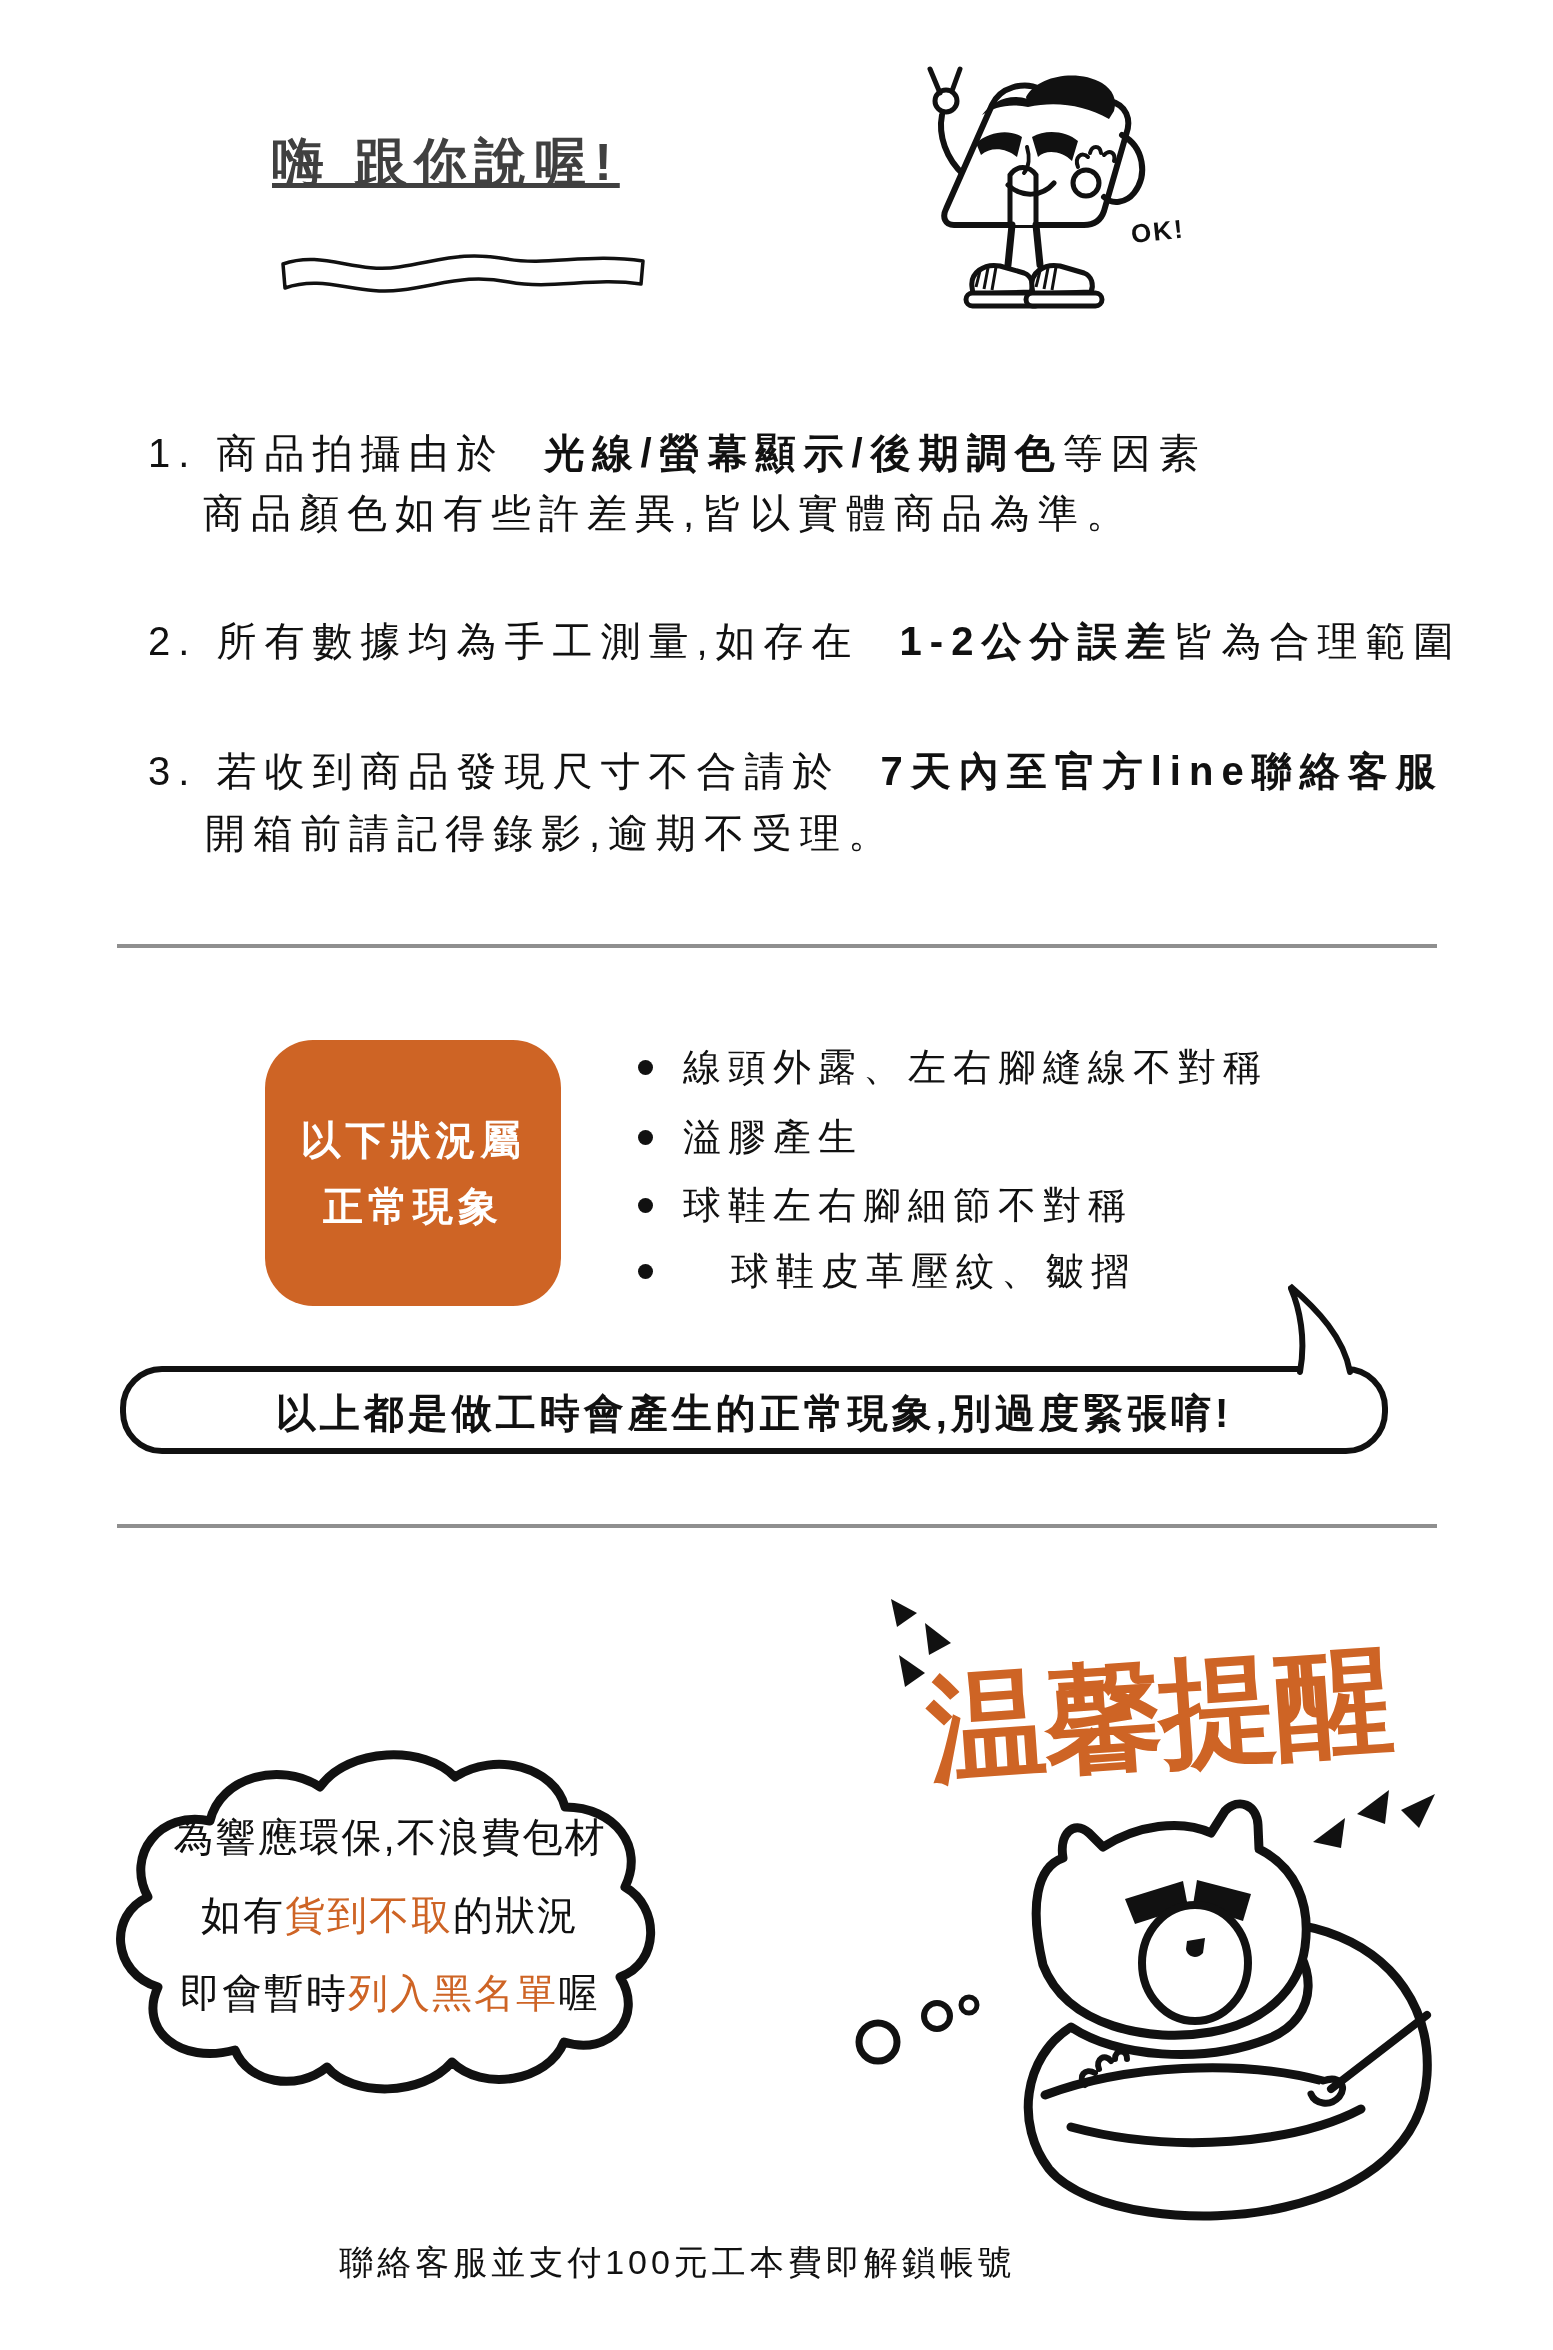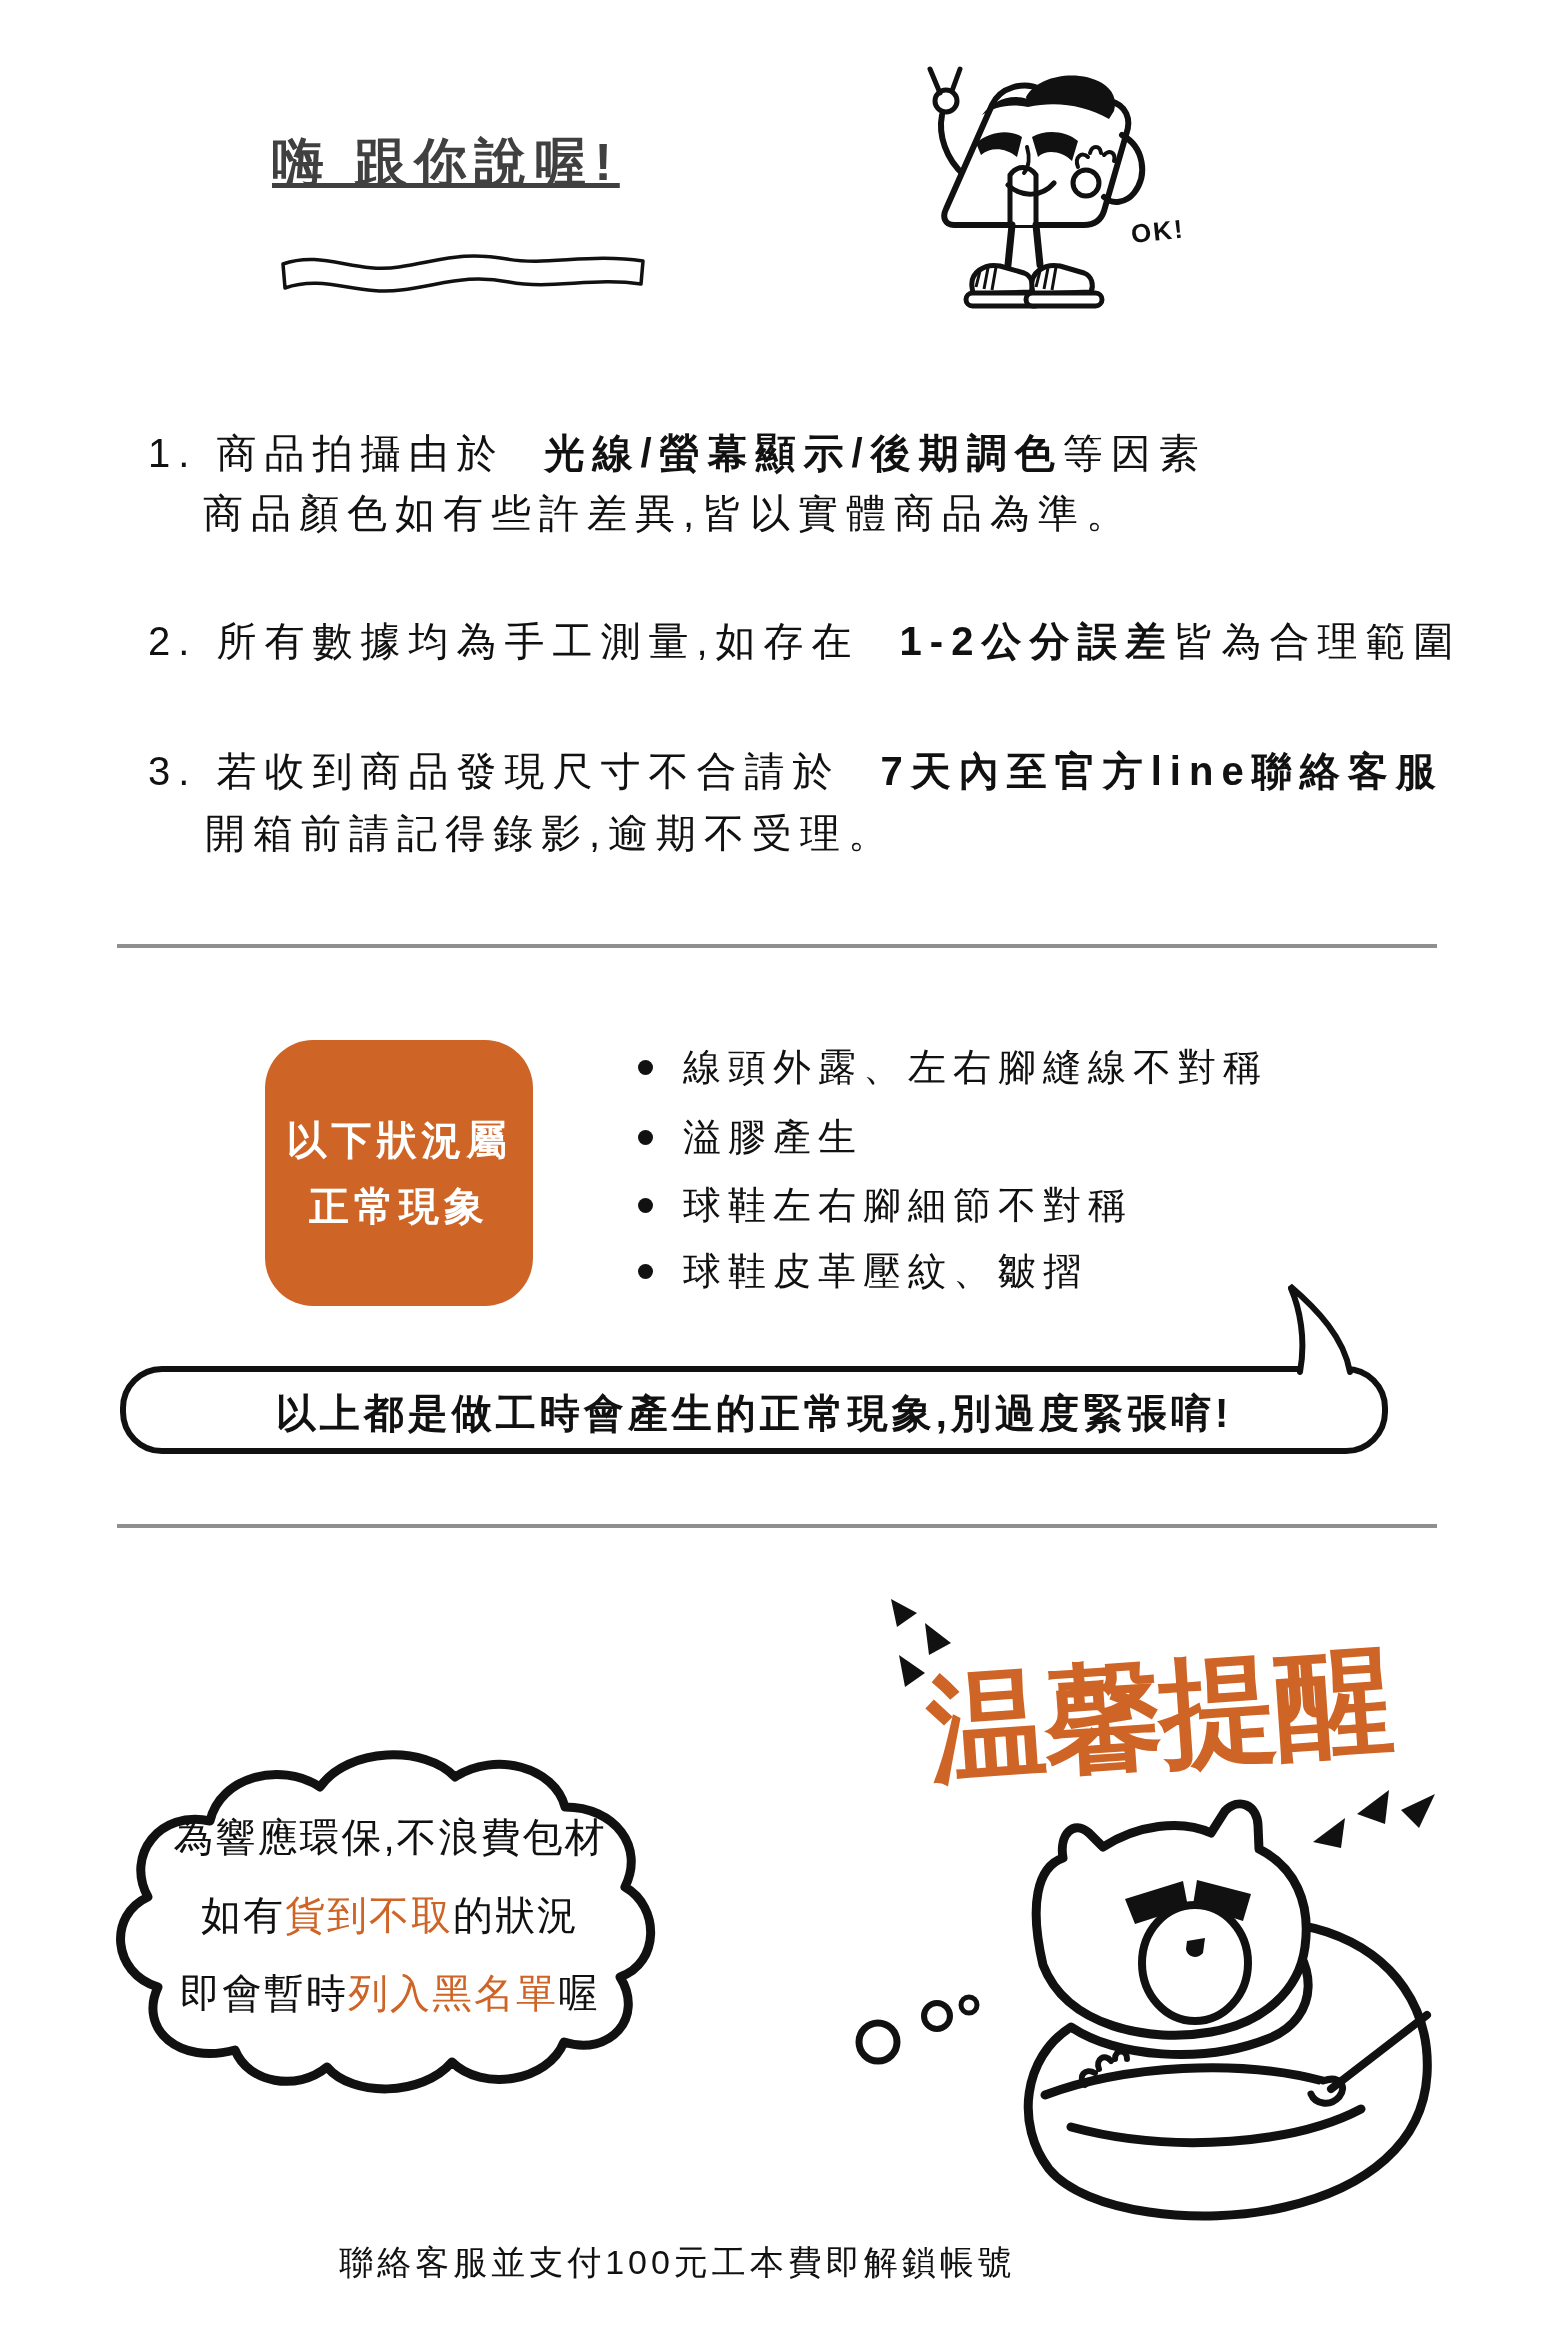--- a/index.html
+++ b/index.html
@@ -6,21 +6,21 @@
   body{
     width:1553px;height:2350px;position:relative;background:#ffffff;overflow:hidden;
     font-family:"Liberation Sans","DejaVu Sans",sans-serif;color:#111;
   }
   .abs{position:absolute;}
   .page-title{font-size:52px;font-weight:700;letter-spacing:8px;white-space:nowrap;color:#404040;text-decoration:underline;}
   .notice-line{font-size:40px;font-weight:500;letter-spacing:8px;white-space:nowrap;color:#111;}
   .notice-line b{font-weight:700;margin-left:40px;}
   .divider{position:absolute;left:117px;width:1320px;height:4px;background:#8f8f8f;}
   .badge{
-    position:absolute;left:265px;top:1040px;width:268px;height:266px;background:#CE6425;
+    position:absolute;left:265px;top:1040px;width:296px;height:266px;background:#CE6425;
     border-radius:48px;display:flex;flex-direction:column;align-items:center;justify-content:center;
   }
   .badge-line{font-size:40px;font-weight:700;color:#fff;letter-spacing:5px;line-height:66px;white-space:nowrap;}
   .bullet-item{position:absolute;left:638px;display:flex;align-items:center;}
   .dot{width:15px;height:15px;border-radius:50%;background:#111;margin-right:30px;flex:none;}
   .bullet-text{font-size:38px;font-weight:500;letter-spacing:7px;white-space:nowrap;color:#111;}
   .callout{
     position:absolute;left:120px;top:1366px;width:1268px;height:88px;background:#fff;
     border:6px solid #111;border-radius:42px;display:flex;align-items:center;justify-content:center;box-sizing:border-box;
   }
@@ -122,21 +122,21 @@
   <span class="bullet-text">線頭外露、左右腳縫線不對稱</span>
 </div>
 <div class="bullet-item" style="top:1112px;">
   <span class="dot"></span>
   <span class="bullet-text">溢膠產生</span>
 </div>
 <div class="bullet-item" style="top:1180px;">
   <span class="dot"></span>
   <span class="bullet-text">球鞋左右腳細節不對稱</span>
 </div>
-<div class="bullet-item" style="top:1246px;">
+<div class="bullet-item" style="top:1246px;gap:48px;">
   <span class="dot"></span>
   <span class="bullet-text">球鞋皮革壓紋、皺摺</span>
 </div>
 
 <div class="callout">
   <span class="callout-text">以上都是做工時會產生的正常現象,別過度緊張唷!</span>
 </div>
 <svg class="abs" style="left:1288px;top:1280px;" width="76" height="98" viewBox="0 0 76 98">
   <path d="M12,92 C18,60 12,28 2,6 C30,30 56,58 62,92 Z" fill="#fff"></path>
   <rect x="10" y="84" width="50" height="12" fill="#fff"></rect>

